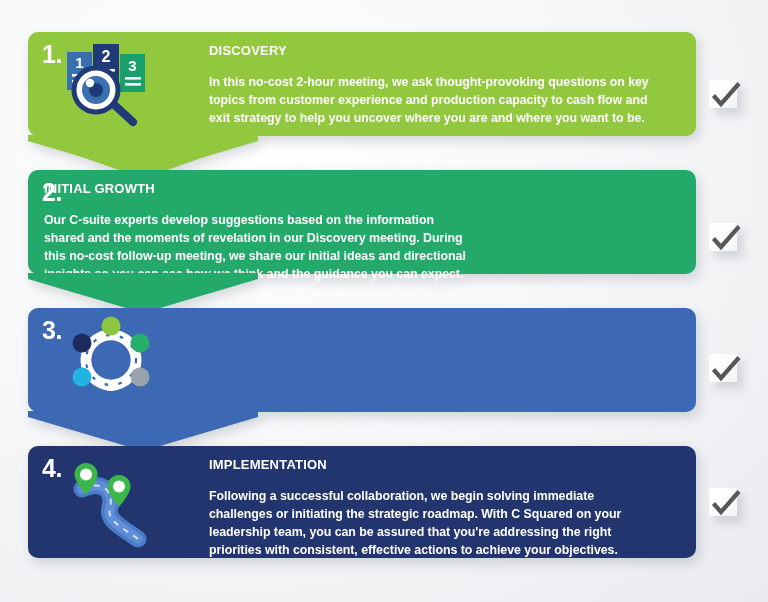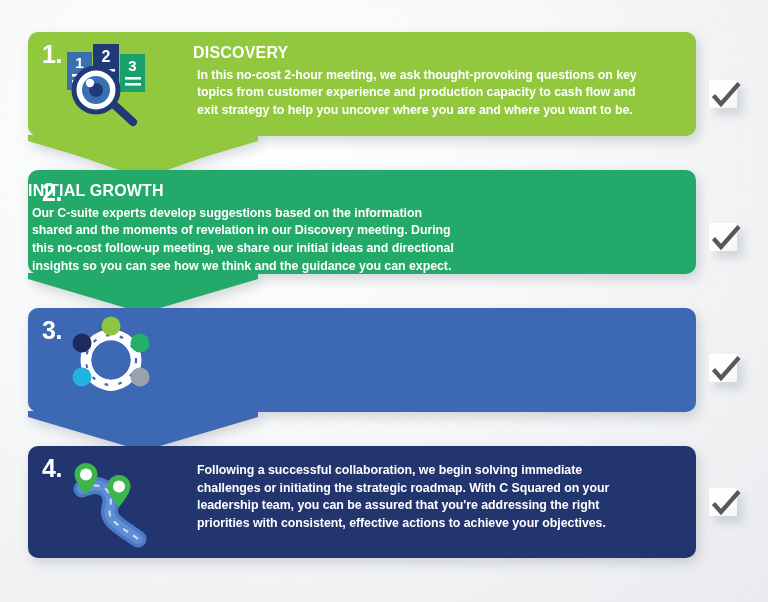--- a/index.html
+++ b/index.html
@@ -86,32 +86,32 @@
   }
   .icon-cell svg { display: block; }
 
   .text-cell {
     flex: 1 1 auto;
     padding-right: 22px;
     padding-top: 12px;
   }
 
   .title {
-    font-size: 16px;
+    font-size: 13px;
     font-weight: bold;
     letter-spacing: 0.2px;
-    margin: 0 0 5px 0;
+    margin: 0 0 5px 16px;
     line-height: 1.1;
   }
 
   .body-text {
     font-size: 12.4px;
     font-weight: bold;
     line-height: 1.43;
-    margin: 4px;
+    margin: 16px;
     letter-spacing: -0.05px;
     white-space: pre-line;
   }
 
   
   .check {
     position: absolute;
     width: 34px;
     height: 34px;
   }
@@ -298,20 +298,21 @@
                 <path d="M30,34 C52,24 62,38 58,52 C54,66 70,72 86,84" fill="none" stroke="#cfe0f5" stroke-width="2" stroke-dasharray="6 6" stroke-linecap="butt"></path>
 
                 <path d="M34,8 a11.5,11.5 0 0 1 11.5,11.5 C45.5,27 34,40 34,40 C34,40 22.5,27 22.5,19.5 A11.5,11.5 0 0 1 34,8 z" fill="#3cb54a"></path>
                 <circle cx="34" cy="19.5" r="6" fill="#ffffff"></circle>
 
                 <path d="M67,20 a11.5,11.5 0 0 1 11.5,11.5 C78.5,39 67,52 67,52 C67,52 55.5,39 55.5,31.5 A11.5,11.5 0 0 1 67,20 z" fill="#3cb54a"></path>
                 <circle cx="67" cy="31.5" r="6" fill="#ffffff"></circle>
               </svg>
             </div>
             <div class="text-cell">
+              <div class="title">IMPLEMENTATION</div>
               <div class="body-text">Following a successful collaboration, we begin solving immediate
 challenges or initiating the strategic roadmap. With C Squared on your
 leadership team, you can be assured that you're addressing the right
 priorities with consistent, effective actions to achieve your objectives.</div>
             </div>
           </div>
         </div>
       </div>
     </div>
     <div class="check" style="left:709px; top:42px;">

